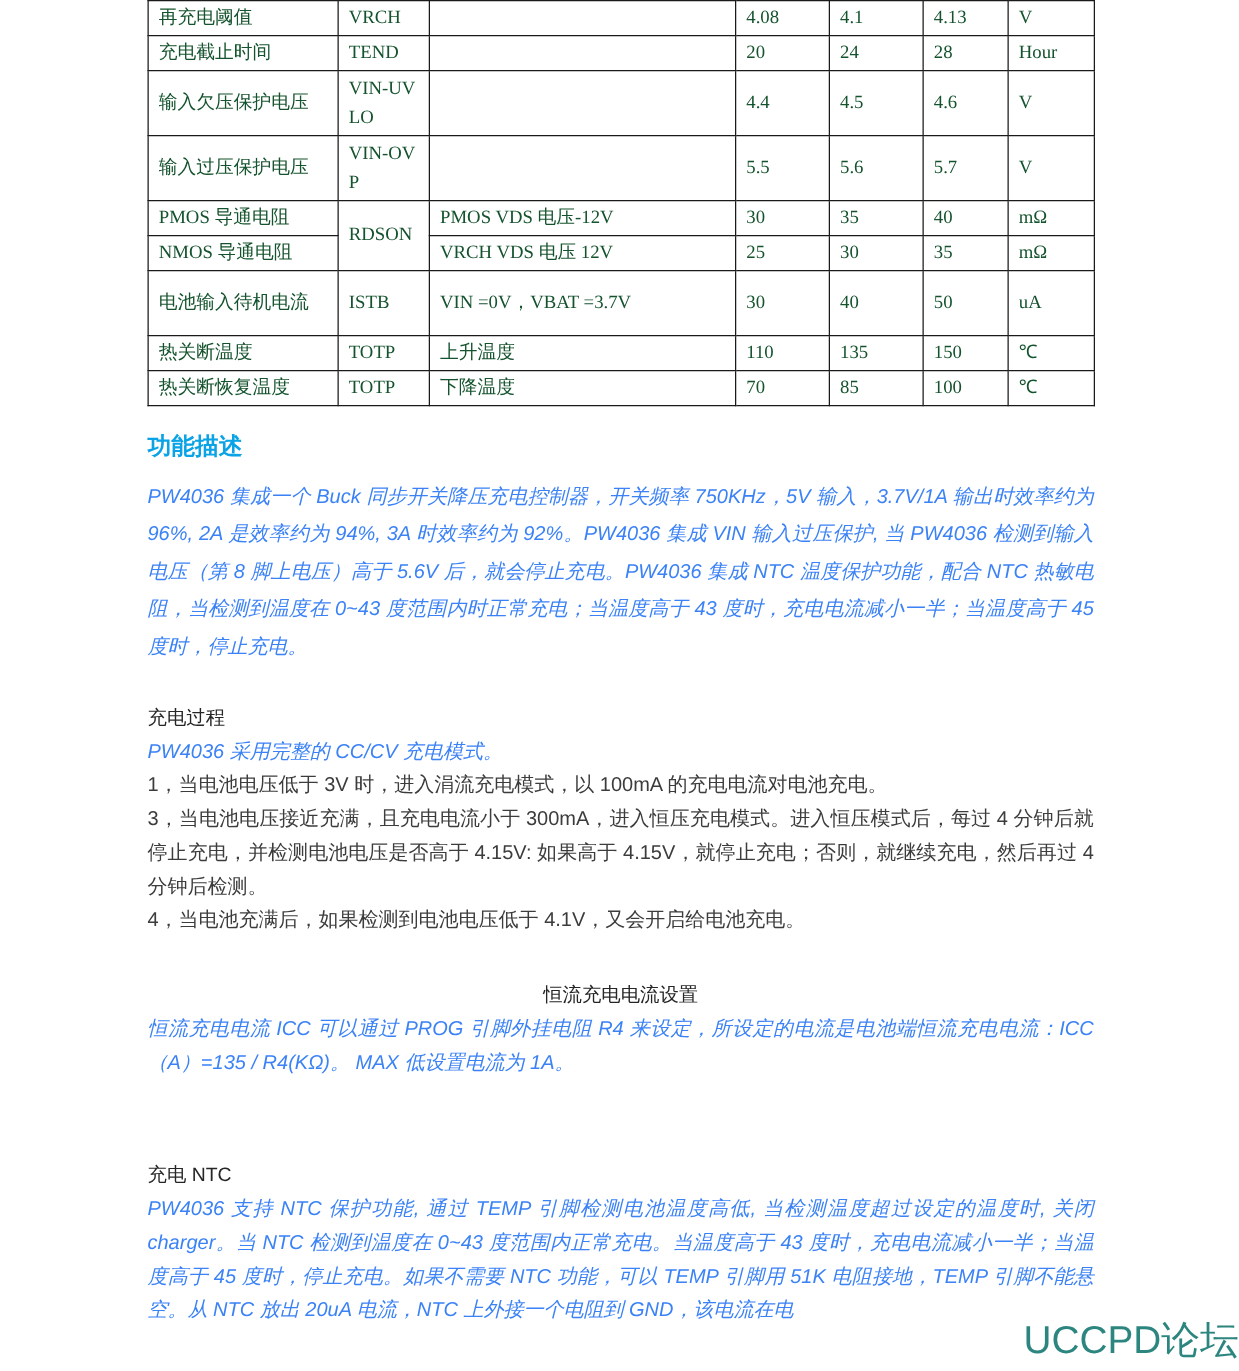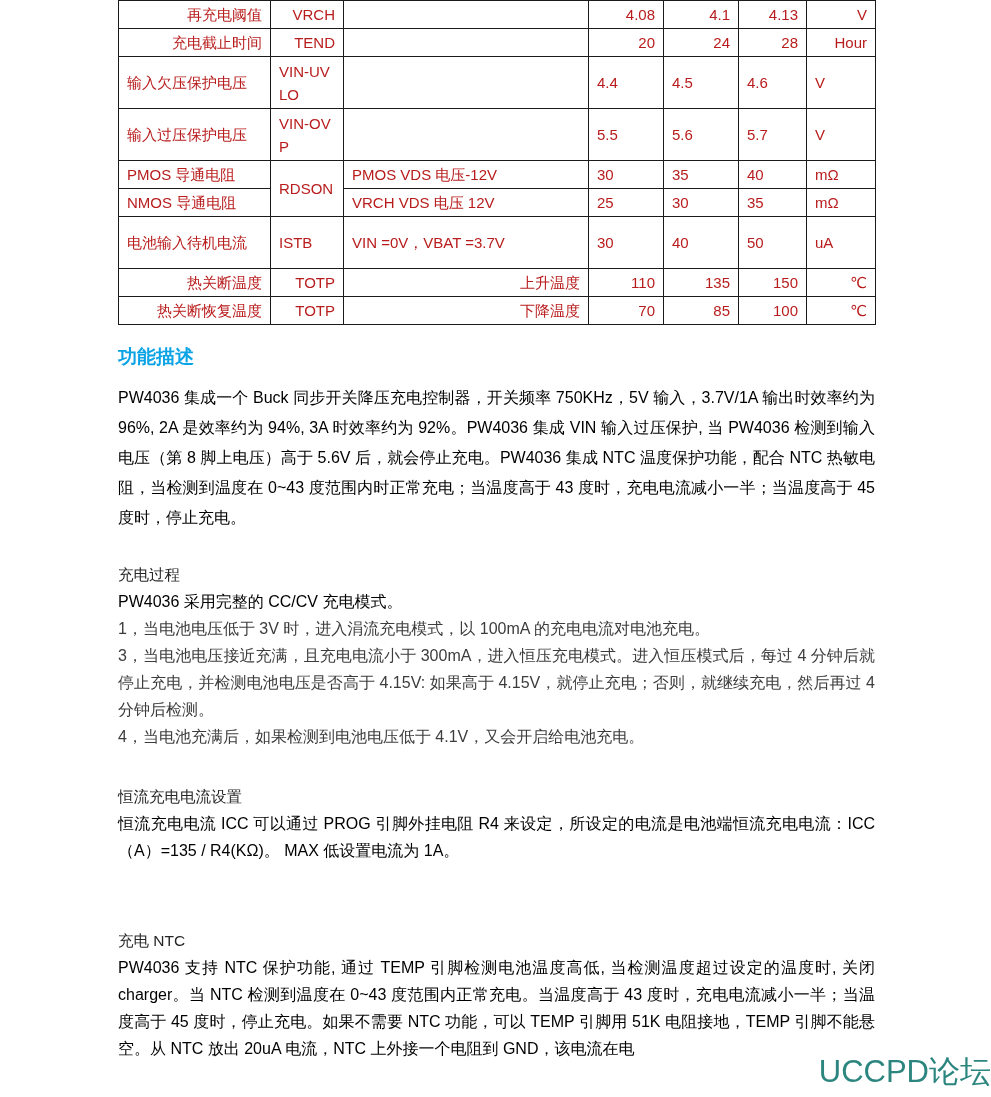--- a/index.html
+++ b/index.html
@@ -13,60 +13,62 @@
     position: relative;
   }
   .content { width: 757px; margin-left: 118px; position: relative; }
 
   
   table.spec {
     border-collapse: collapse;
     table-layout: fixed;
     width: 757px;
     font-size: 15px;
-    color: #b91c1c;
+    color: #14532d;
     margin-top: 0;
+    font-family: Liberation Serif, serif;
   }
   table.spec td {
     border: 1px solid #1a1a1a;
     padding: 2px 8px;
     line-height: 23px;
     vertical-align: middle;
     overflow: hidden;
   }
   td.c-param { text-align: justify; text-justify: inter-character; }
   td.c-sym   { word-break: break-all; padding-right: 16px; }
-  tr.r-s td  { height: 27px; text-align: right; }
+  tr.r-s td  { height: 27px; }
   tr.r-d td  { height: 52px; }
   tr.r-m td  { height: 26px; }
 
   
   .fn-heading {
     color: #09a3e6;
     font-size: 19px;
     font-weight: bold;
     margin: 19px 0 13px 0;
   }
   p.body {
     font-size: 16px;
     line-height: 30px;
     text-align: justify;
     margin: 0;
-    color: #000000;
+    color: #3b82f6;
+    font-style: italic;
   }
   p.body.tight { line-height: 27px; }
   .sub-heading {
     font-size: 15.5px;
     font-weight: normal;
     color: #262626;
     line-height: 27px;
     margin: 0;
   }
   .gap-1 { margin-top: 28px; }
-  .gap-2 { margin-top: 33px; }
+  .gap-2 { margin-top: 33px; text-align: center; }
   .gap-3 { margin-top: 63px; }
   ul.steps { list-style: none; margin: 0; padding: 0; }
   ul.steps li {
     font-size: 16px;
     line-height: 27px;
     text-align: justify;
     color: #3c3c3c;
   }
 
   

